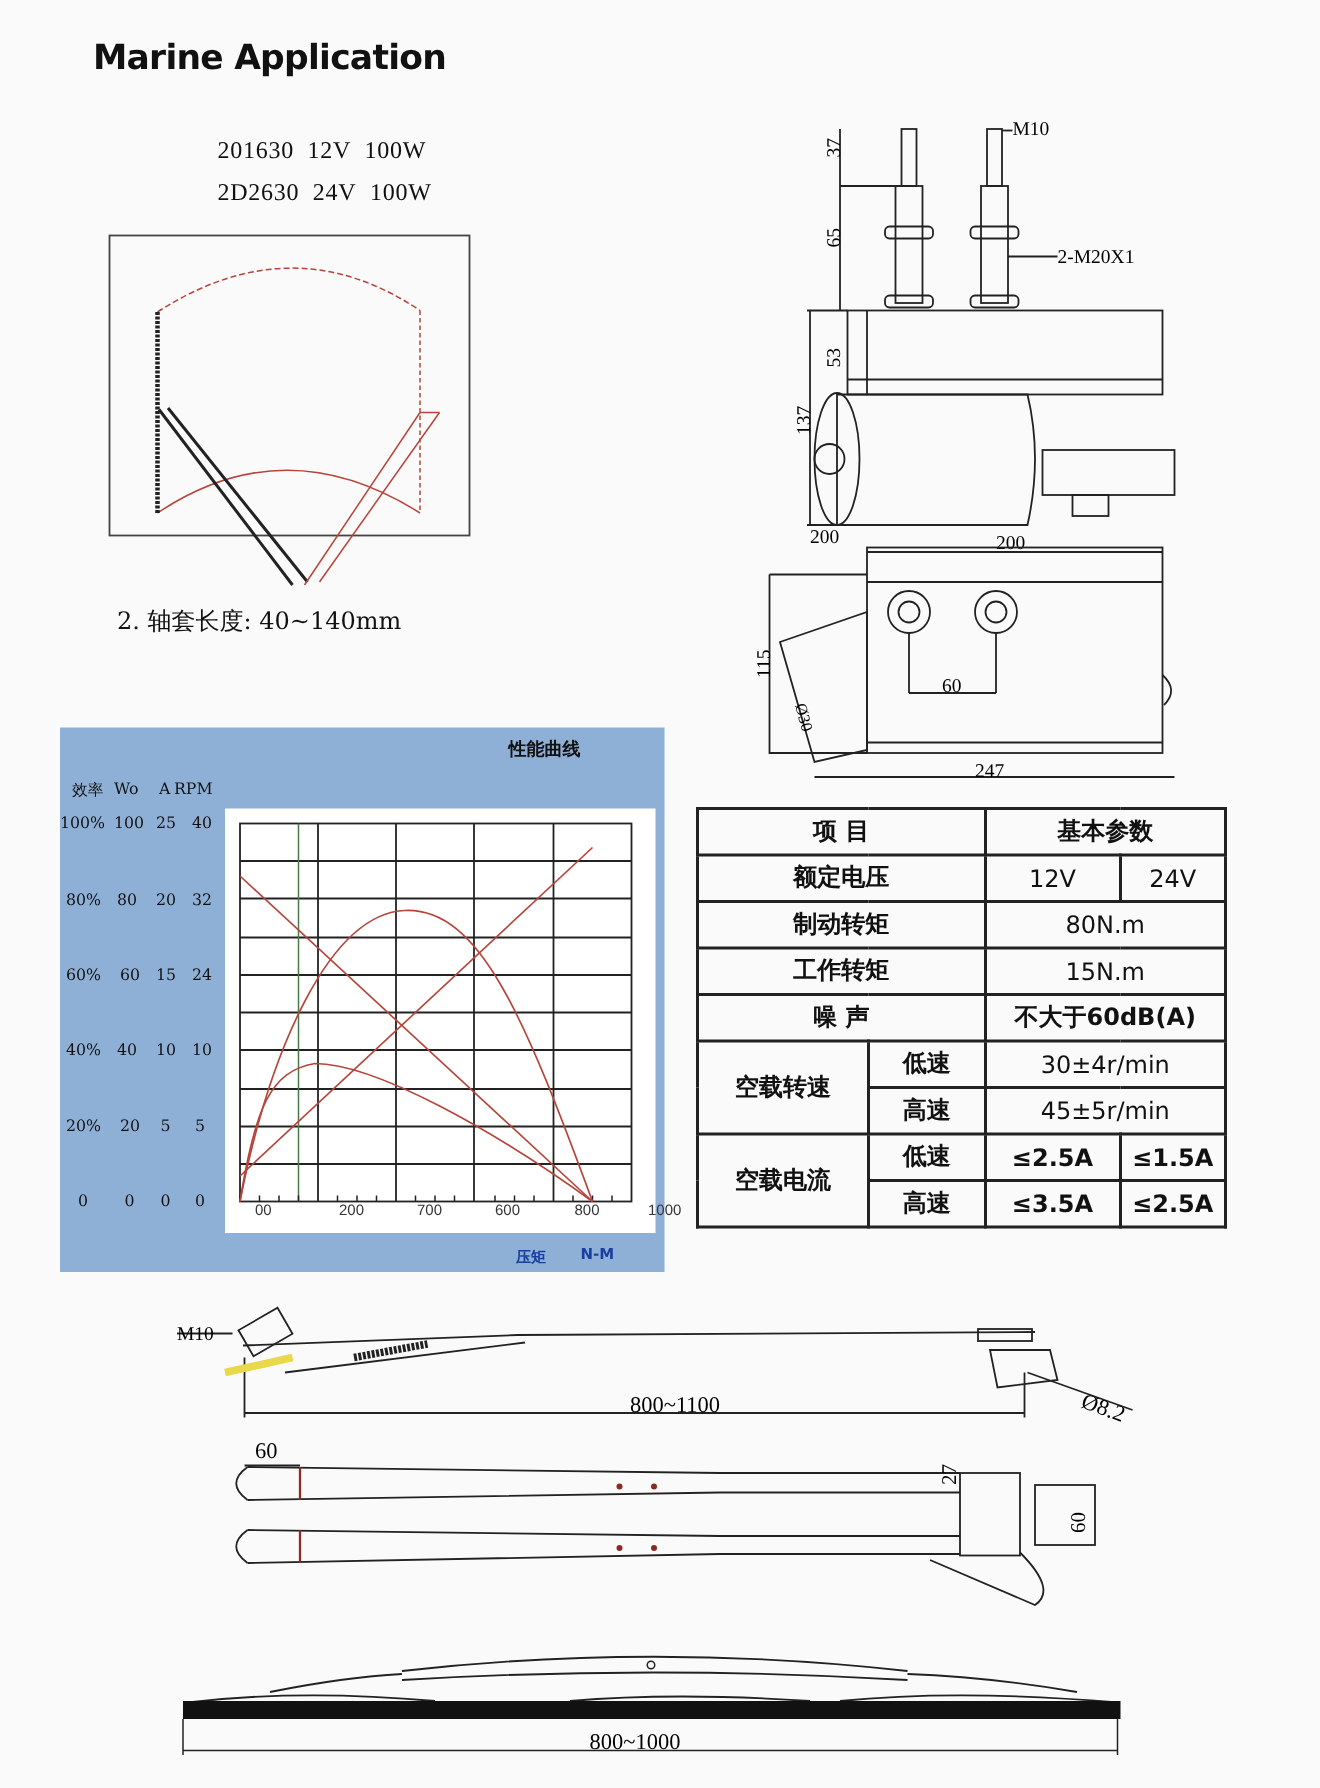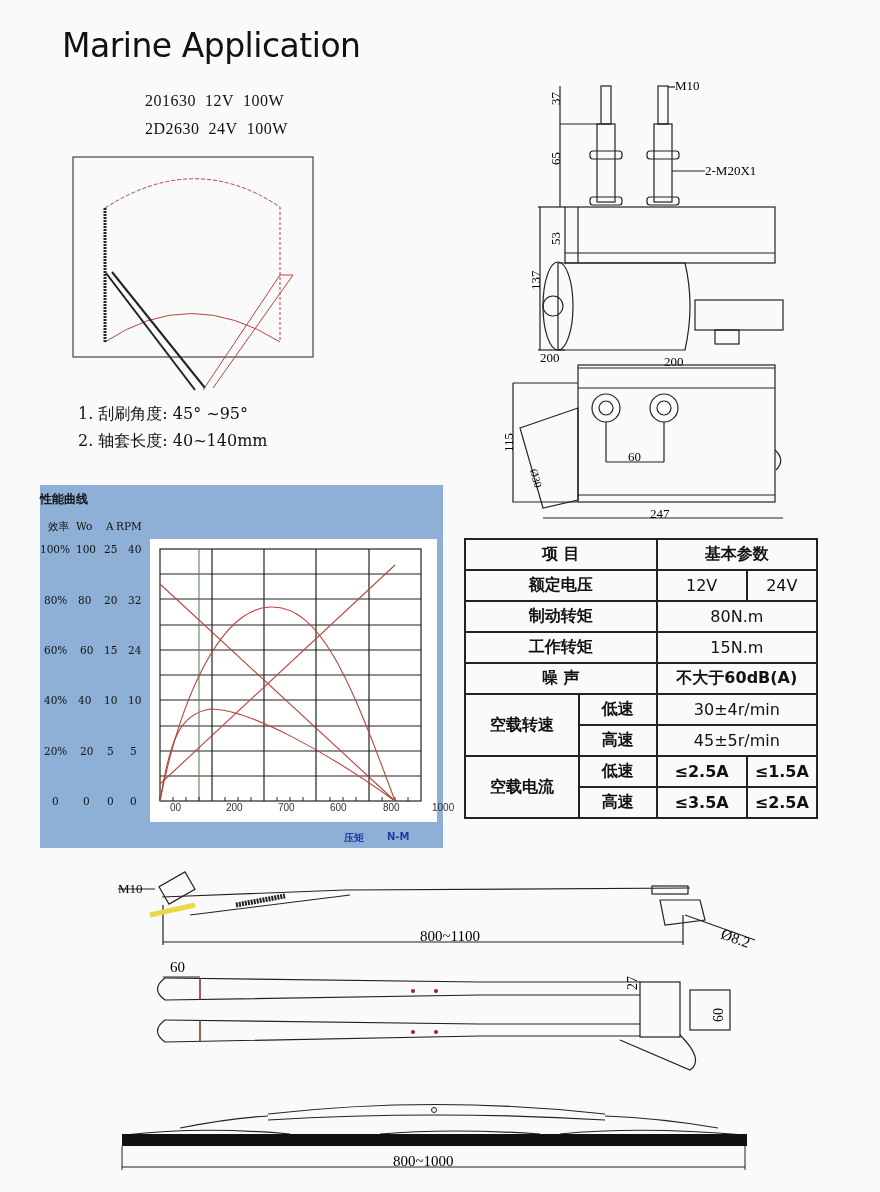--- a/index.html
+++ b/index.html
@@ -1,23 +1,23 @@
 <!DOCTYPE html>
 <html><head>
 <meta charset="utf-8">
 <style>
   html, body { margin:0; padding:0; background:#fafafa; }
   body { width:880px; height:1192px; position:relative; overflow:hidden; font-family:"DejaVu Sans", sans-serif; color:#111; }
   .abs { position:absolute; }
-  .title { left:62px; top:26px; font-size:33px; font-weight:normal; letter-spacing:-0.5px; font-family:"DejaVu Sans", sans-serif; }
+  .title { left:62px; top:26px; font-size:23px; font-weight:bold; letter-spacing:-0.5px; font-family:"DejaVu Sans", sans-serif; }
   .model { left:145px; font-family:"Liberation Serif", serif; font-size:16px; letter-spacing:0.5px; }
   .notes { left:36px; top:400px; font-family:"DejaVu Serif", serif; font-size:16px; line-height:27px; }
   .notes .indent { padding-left:42px; }
   .chart-panel { left:40px; top:485px; width:403px; height:363px; background:#8fb0d6; }
-  .chart-title { position:absolute; left:0; width:347px; top:6px; text-align:left; font-size:12px; font-weight:bold; }
+  .chart-title { position:absolute; left:0; width:347px; top:6px; text-align:right; font-size:12px; font-weight:bold; }
   .ylab { position:absolute; font-size:10.5px; font-family:"DejaVu Serif", serif; }
   .chart-inner { position:absolute; left:110px; top:54px; width:287px; height:283px; background:#fff; }
   .xlabel { position:absolute; font-size:10px; color:#333; font-family:Liberation Sans, sans-serif;margin-left:26px; }
   .unit-lab { position:absolute; font-size:10px; color:#1b3fa0; font-weight:bold; }
   table.spec { position:absolute; left:464px; top:538px; border-collapse:collapse; width:354px; font-family:"DejaVu Sans", sans-serif; font-size:16px; }
   table.spec td { border:2px solid #222; text-align:center; height:29px; padding:0;margin-left:20px; }
   table.spec td.hd { font-weight:bold; }
   .dim { font-family:"Liberation Serif", serif; font-size:13px; }
   svg { position:absolute; overflow:visible; }
 </style>
@@ -43,21 +43,20 @@
   <line x1="280" y1="207" x2="280" y2="342" stroke="#b5453a" stroke-dasharray="3,2"></line>
   <line x1="105" y1="208" x2="105" y2="342" stroke="#222" stroke-width="3" stroke-dasharray="2,1"></line>
   <line x1="106" y1="273" x2="195" y2="390" stroke="#222" stroke-width="2"></line>
   <line x1="112" y1="272" x2="205" y2="388" stroke="#222" stroke-width="2"></line>
   <line x1="203" y1="390" x2="280" y2="275" stroke="#b5453a"></line>
   <line x1="213" y1="388" x2="293" y2="275" stroke="#b5453a"></line>
   <line x1="280" y1="275" x2="293" y2="275" stroke="#b5453a"></line>
 </svg>
 
 <div class="abs notes">
-  <div class="indent">1. 刮刷角度: 45° ~95°</div>
   <div class="indent">2. 轴套长度: 40~140mm</div>
 </div>
 
 <svg style="left:0;top:0;" width="880" height="1192">
   <g stroke="#222" fill="none" stroke-width="1.2">
 
     <rect x="601" y="86" width="10" height="38"></rect>
     <rect x="597" y="124" width="18" height="78"></rect>
     <rect x="590" y="151" width="32" height="8" rx="3"></rect>
     <rect x="590" y="197" width="32" height="8" rx="3"></rect>

